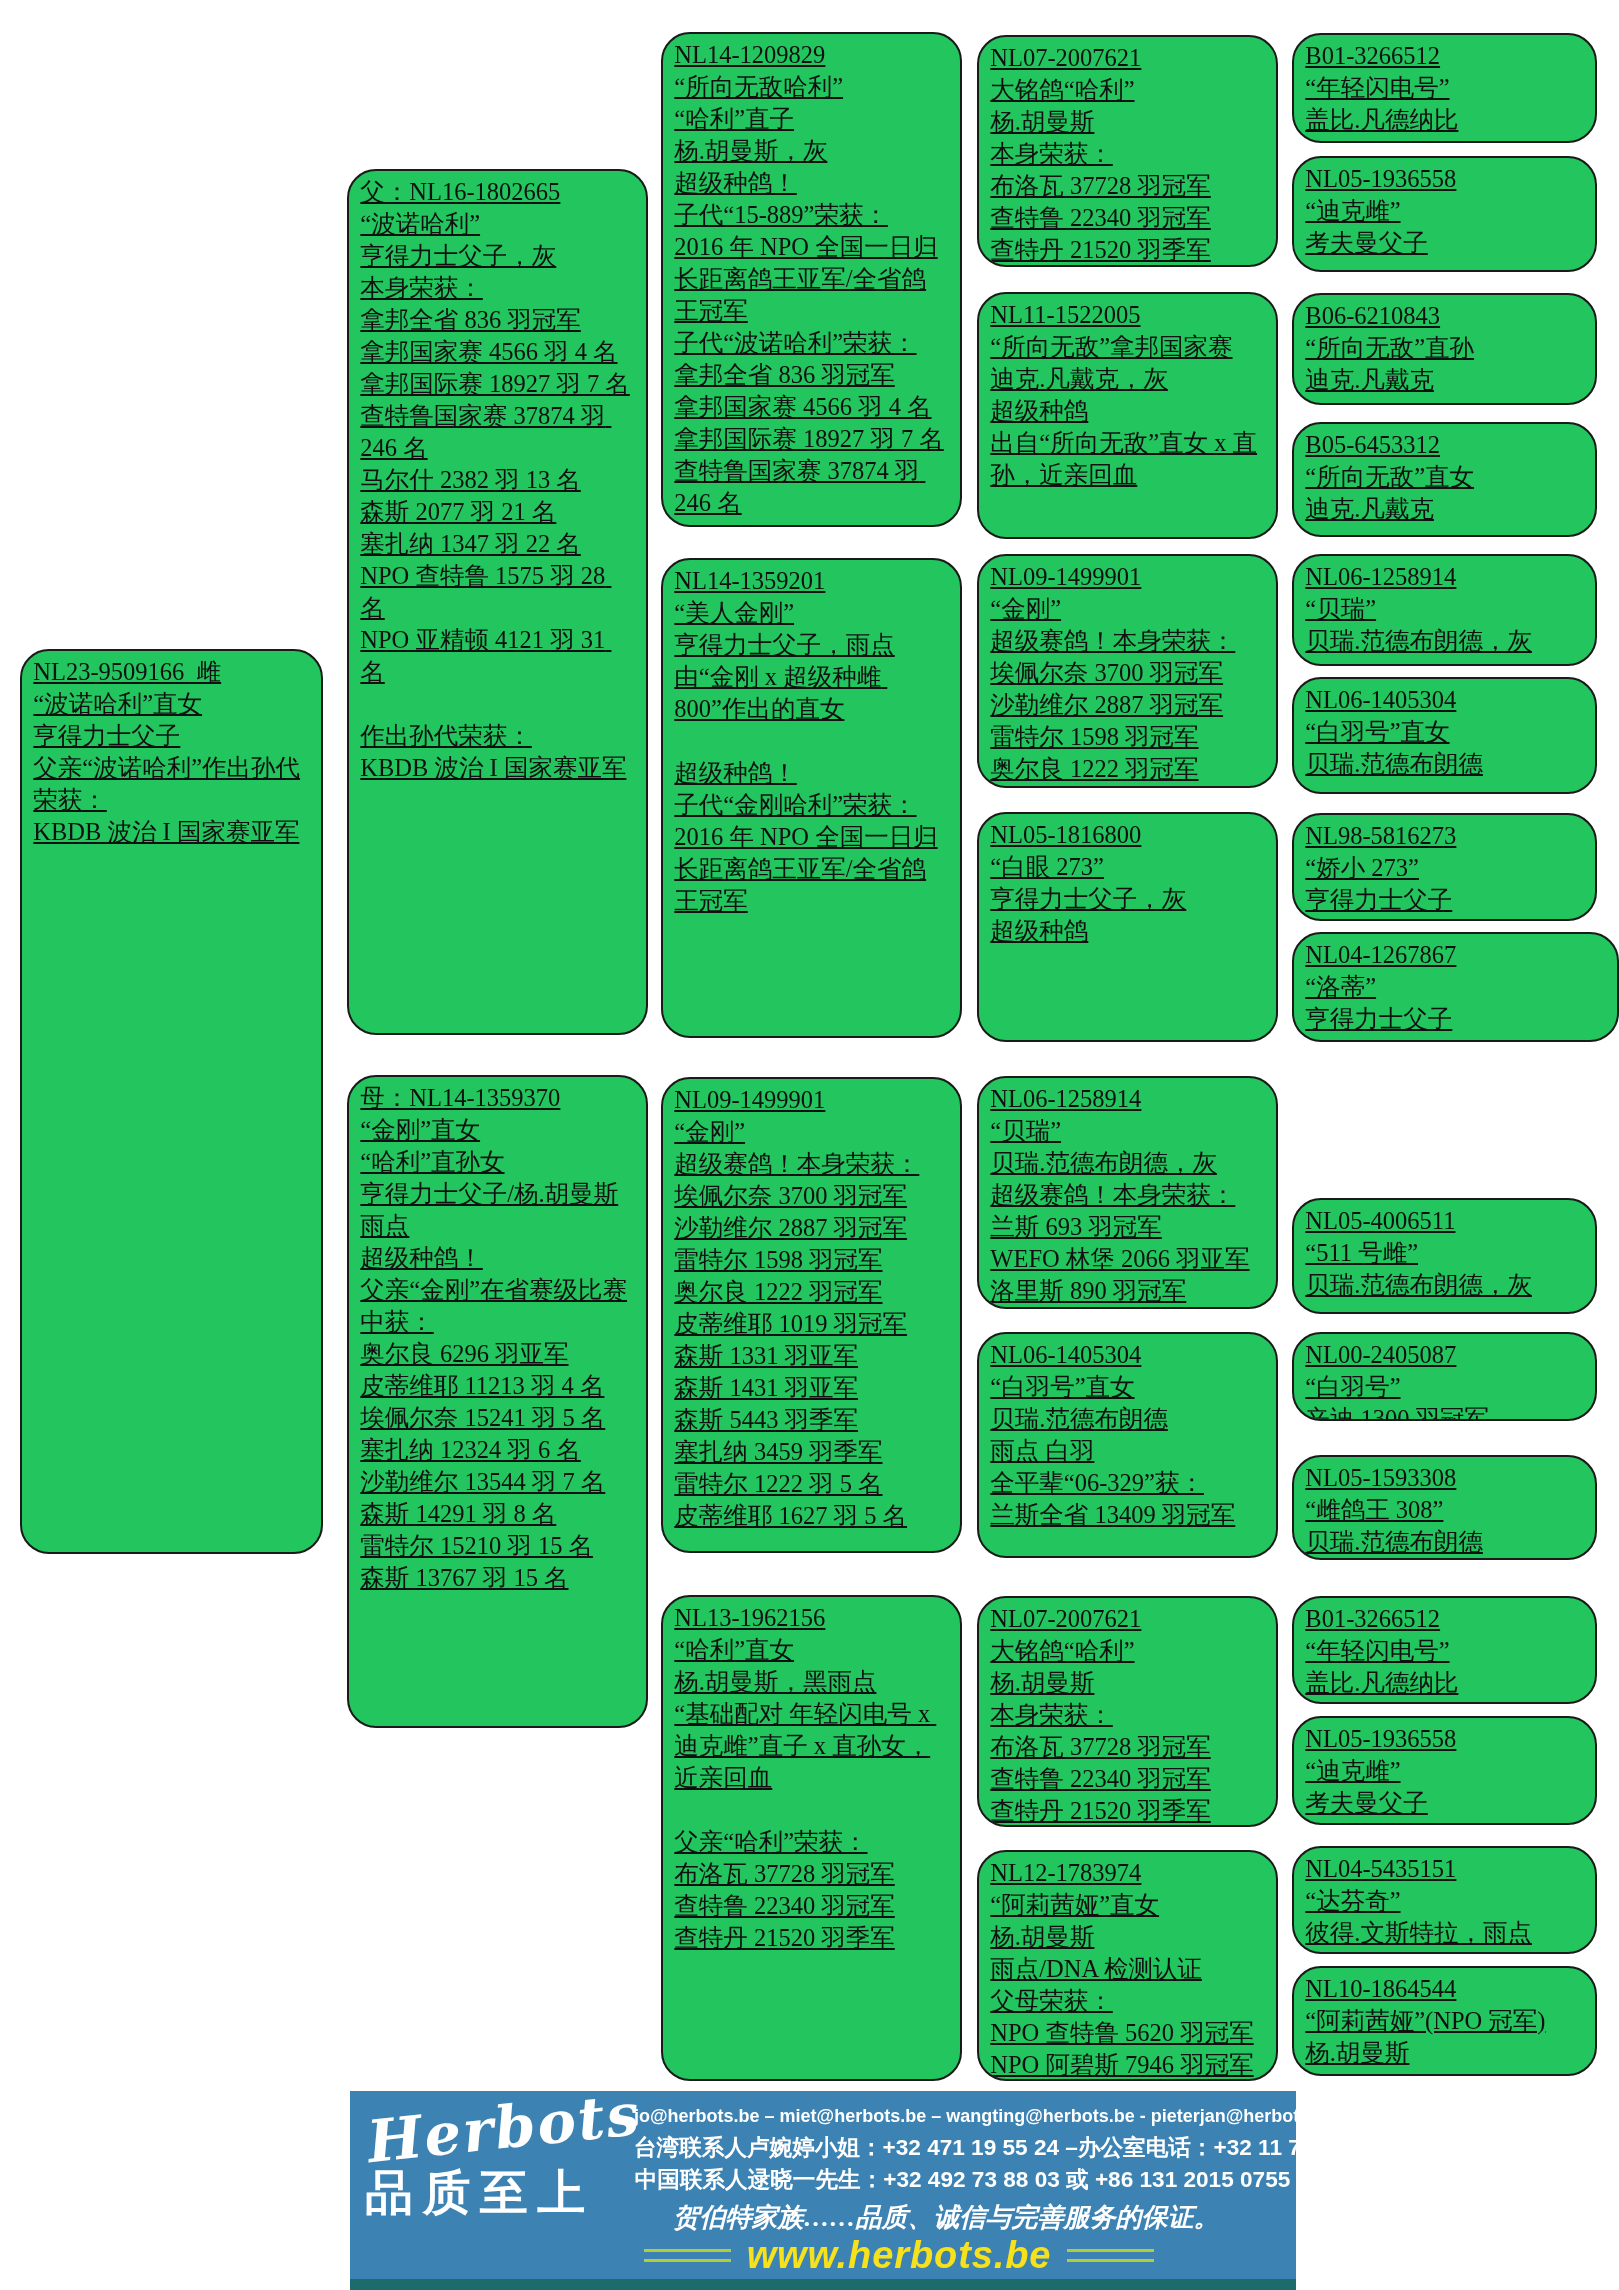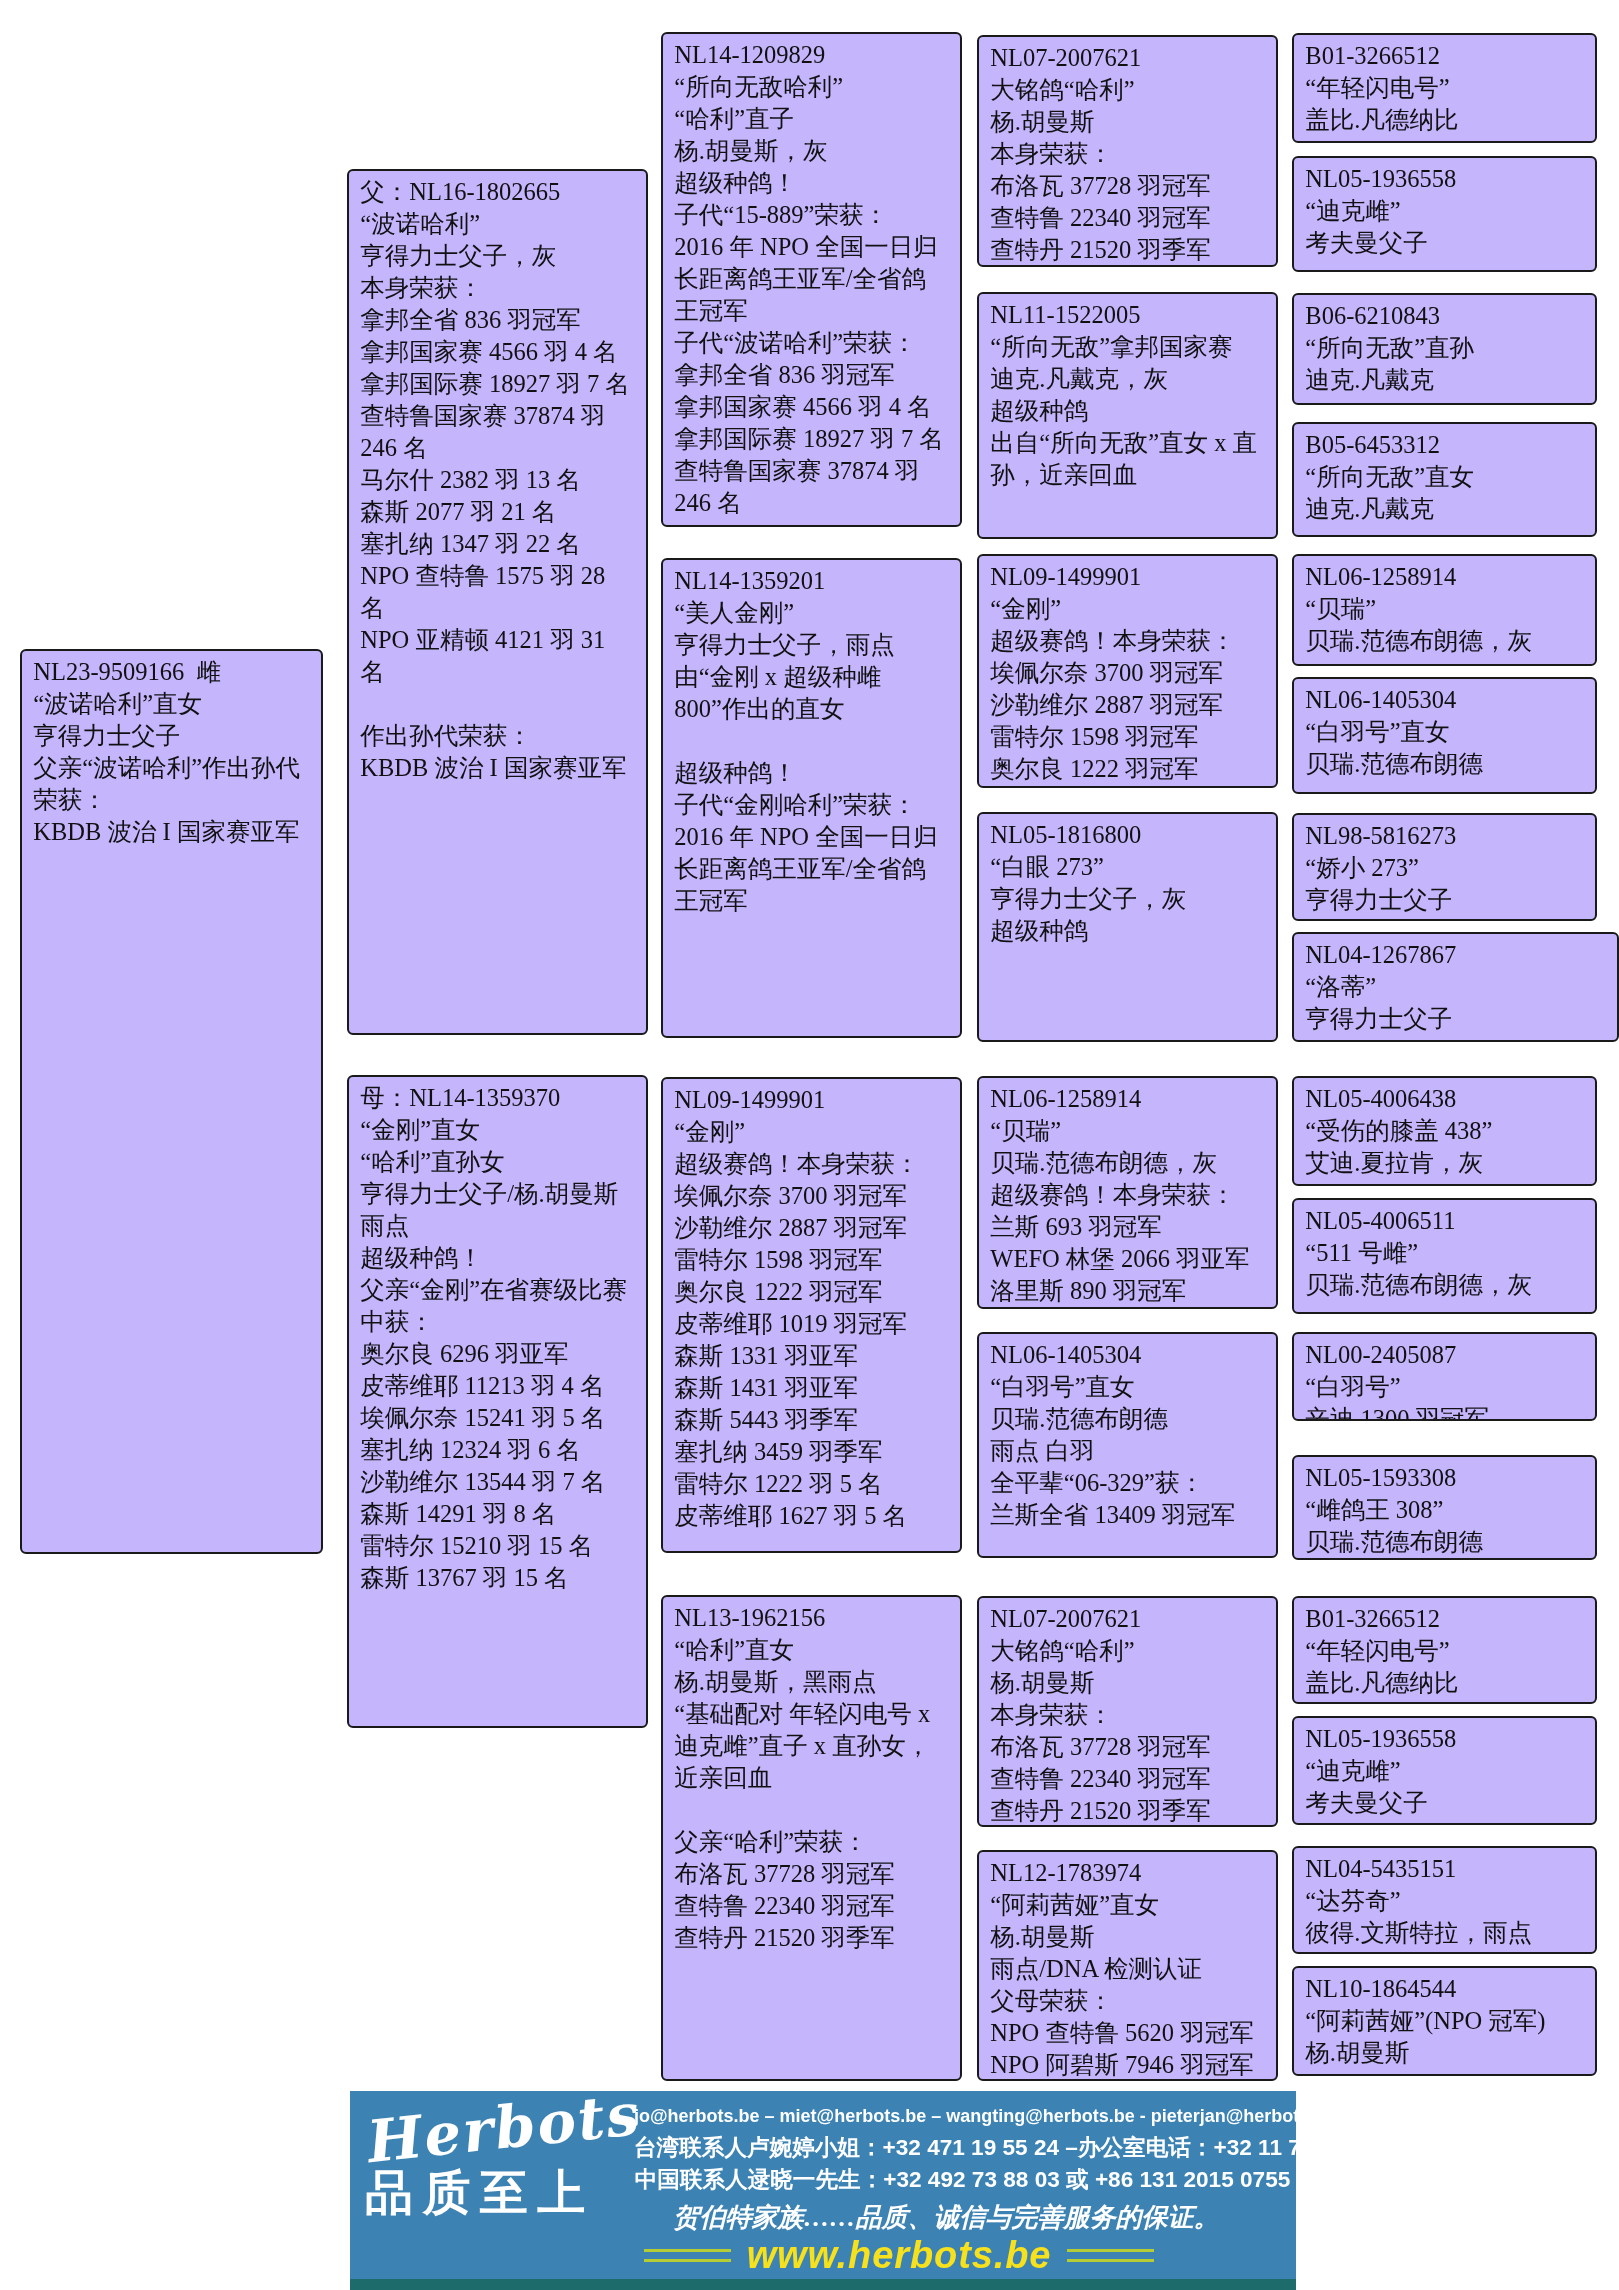--- a/index.html
+++ b/index.html
@@ -1,19 +1,19 @@
 <!DOCTYPE html>
 <html style="font-size:15px"><head>
 <meta charset="utf-8">
 <style>
   html,body{margin:0;padding:0;background:#ffffff;}
   .page{position:relative;width:1620px;height:2290px;background:#ffffff;overflow:hidden;
         font-family:"Liberation Serif","DejaVu Serif",serif;color:#111;}
-  .box{position:absolute;border:2.4px solid #1a1a1a;border-radius:6px;background:#c4b5fd;
-       padding:4.7px 11.3px;font-size:24.5px;line-height:32px;overflow:hidden;box-sizing:border-box;}
+  .box{position:absolute;border:2.4px solid #1a1a1a;border-radius:29px;background:#22c55e;
+       padding:4.7px 11.3px;font-size:24.5px;line-height:32px;overflow:hidden;box-sizing:border-box;text-decoration:underline;}
   .line{min-height:32px;white-space:pre-wrap;}
   
   .banner{position:absolute;left:350px;top:2091px;width:946px;height:199px;box-sizing:border-box;
           font-family:"Liberation Sans","DejaVu Sans",sans-serif;color:#fff;}
   .logo-block{position:absolute;left:15px;top:3.8px;width:264px;}
   .brand-row{display:flex;align-items:flex-start;}
   .wing{margin-top:13px;margin-right:1.9px;transform:rotate(-10deg);}
   .brand{font-family:"DejaVu Serif","Liberation Serif",serif;font-style:italic;font-weight:bold;
          font-size:58px;line-height:66px;display:inline-block;transform:rotate(-6deg);letter-spacing:1.9px;}
   .tagline{font-size:48px;font-weight:bold;letter-spacing:9.4px;
@@ -230,25 +230,20 @@
   <div class="box" style="left:1292px;top:813px;width:305px;height:108px">
       <div class="line">NL98-5816273</div>
       <div class="line">“娇小 273”</div>
       <div class="line">亨得力士父子</div>
     </div>
   <div class="box" style="left:1292px;top:932px;width:327px;height:110px">
       <div class="line">NL04-1267867</div>
       <div class="line">“洛蒂”</div>
       <div class="line">亨得力士父子</div>
     </div>
-  <div class="box" style="left:1292px;top:1076px;width:305px;height:110px">
-      <div class="line">NL05-4006438</div>
-      <div class="line">“受伤的膝盖 438”</div>
-      <div class="line">艾迪.夏拉肯，灰</div>
-    </div>
   <div class="box" style="left:1292px;top:1198px;width:305px;height:116px">
       <div class="line">NL05-4006511</div>
       <div class="line">“511 号雌”</div>
       <div class="line">贝瑞.范德布朗德，灰</div>
     </div>
   <div class="box" style="left:1292px;top:1332px;width:305px;height:89px">
       <div class="line">NL00-2405087</div>
       <div class="line">“白羽号”</div>
       <div class="line">辛迪 1300 羽冠军</div>
     </div>

